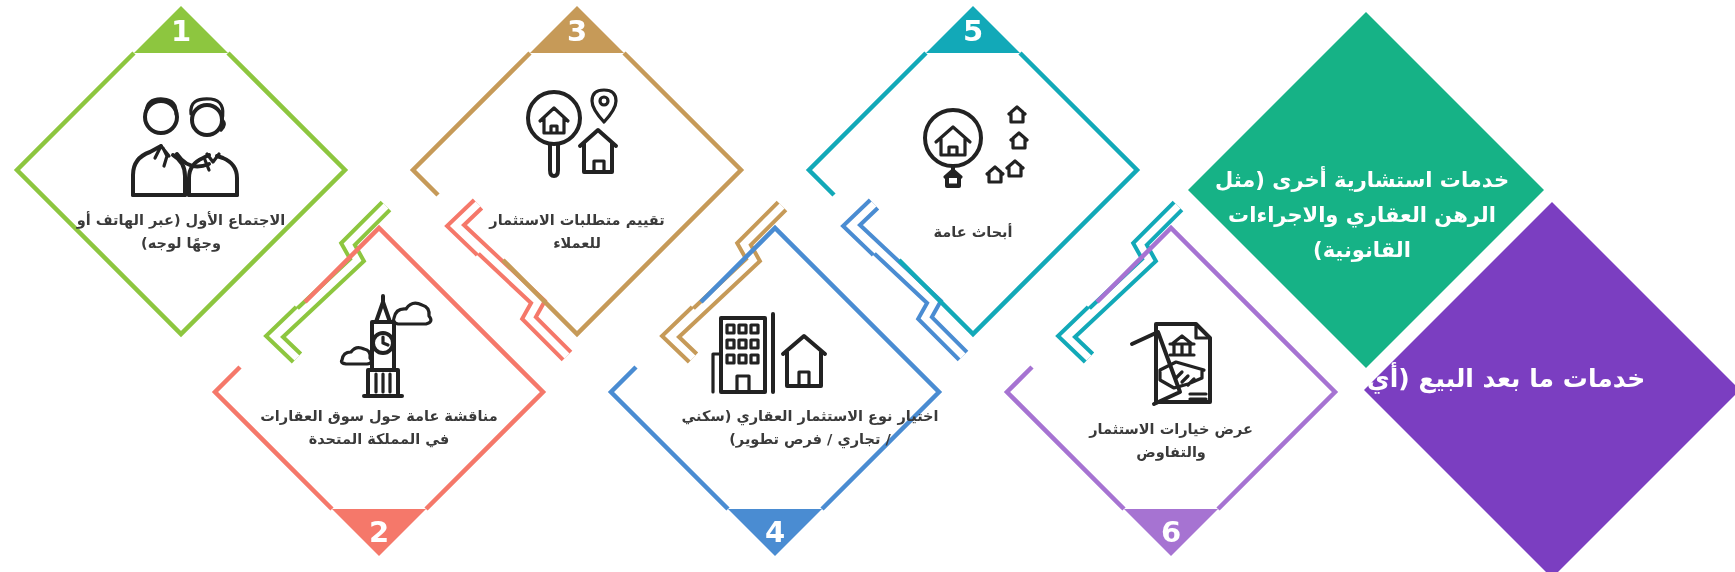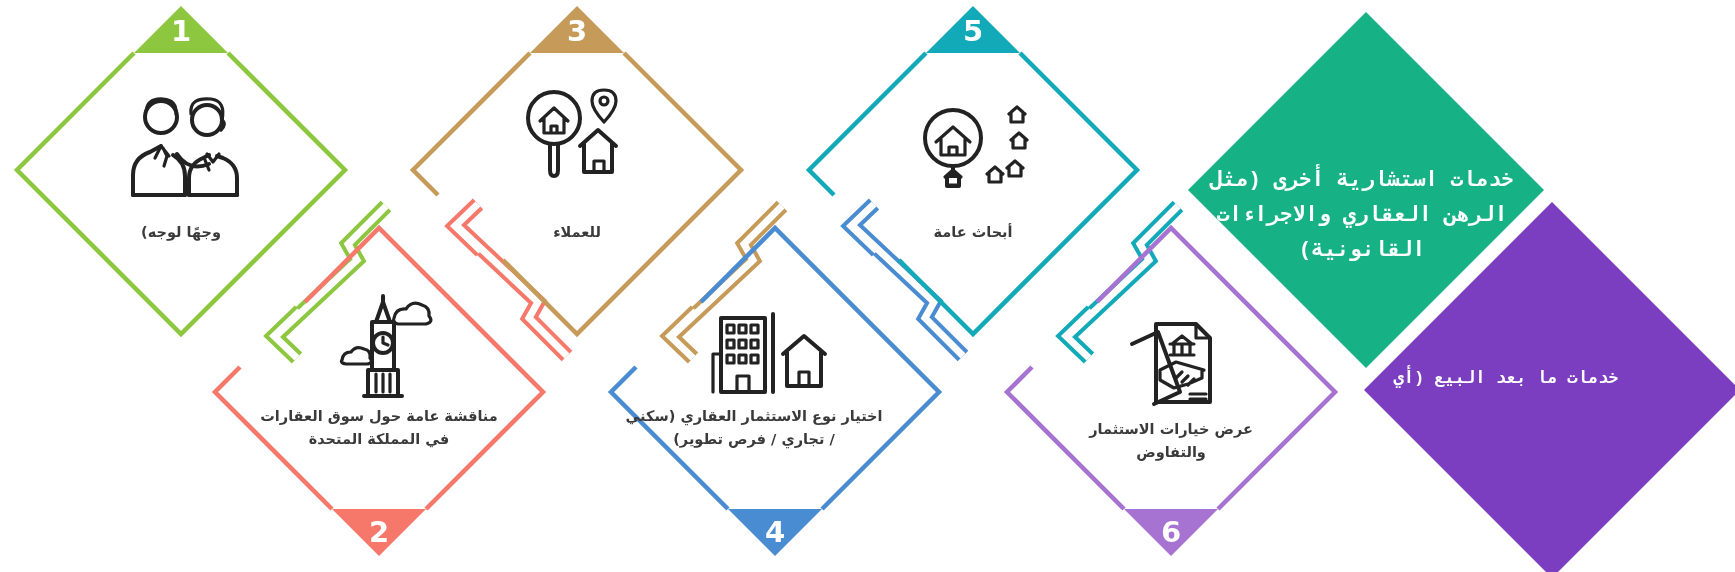--- a/index.html
+++ b/index.html
@@ -8,23 +8,23 @@
   .stage svg{position:absolute;left:0;top:0;}
   .txt{position:absolute;}
   .num{width:60px;text-align:center;font-weight:bold;font-size:29px;line-height:36px;
        color:#ffffff;font-family:"DejaVu Sans",sans-serif;}
   .cap{width:280px;display:flex;flex-direction:column;justify-content:center;align-items:center;
        height:72px;text-align:center;font-weight:bold;font-size:14.5px;line-height:23px;
        color:#3a3a3a;}
   .cap div{white-space:nowrap;}
   .bigcap{display:flex;flex-direction:column;justify-content:center;align-items:center;
           text-align:center;font-weight:bold;color:#ffffff;}
-  .bigcap div{white-space:nowrap;font-family:Liberation Mono, monospace;}
+  .bigcap div{white-space:nowrap;}
   .bigcap.green{left:1200px;top:160px;width:324px;height:110px;font-size:21px;line-height:35px;}
-  .bigcap.purple{left:1341px;top:344px;width:330px;height:70px;font-size:17px;line-height:34px;}
+  .bigcap.purple{left:1341px;top:344px;width:330px;height:70px;font-size:25px;line-height:34px;}
   .dshape{fill:none;stroke-width:4.5;stroke-linejoin:miter;}
   .ar-o{fill:none;stroke-width:15;stroke-linejoin:miter;stroke-miterlimit:6;}
   .ar-i{fill:none;stroke:#ffffff;stroke-width:7;stroke-linejoin:miter;stroke-miterlimit:6;}
   .ic{fill:none;stroke:#222222;stroke-width:4;stroke-linecap:round;stroke-linejoin:round;}
   .ic2{fill:none;stroke:#222222;stroke-width:3.2;stroke-linecap:round;stroke-linejoin:round;}
 </style>
 </head>
 <body>
 
 <div class="stage">
@@ -151,30 +151,32 @@
 </svg>
 
   <div class="txt num" style="left:151px;top:13px;">1</div>
   <div class="txt num" style="left:349px;top:514px;">2</div>
   <div class="txt num" style="left:547px;top:13px;">3</div>
   <div class="txt num" style="left:745px;top:514px;">4</div>
   <div class="txt num" style="left:943px;top:13px;">5</div>
   <div class="txt num" style="left:1141px;top:514px;">6</div>
 
   <div class="txt cap" dir="rtl" style="left:41px;top:196px;">
+    <div>الاجتماع الأول (عبر الهاتف أو</div>
     <div>وجهًا لوجه)</div>
   </div>
   <div class="txt cap" dir="rtl" style="left:239px;top:392px;">
     <div>مناقشة عامة حول سوق العقارات</div>
     <div>في المملكة المتحدة</div>
   </div>
   <div class="txt cap" dir="rtl" style="left:437px;top:196px;">
+    <div>تقييم متطلبات الاستثمار</div>
     <div>للعملاء</div>
   </div>
-  <div class="txt cap" dir="rtl" style="left:614px;top:392px;justify-content:center;">
+  <div class="txt cap" dir="rtl" style="left:670px;top:392px;justify-content:center;">
     <div>اختيار نوع الاستثمار العقاري (سكني</div>
     <div>/ تجاري / فرص تطوير)</div>
   </div>
   <div class="txt cap" dir="rtl" style="left:833px;top:196px;">
     <div>أبحاث عامة</div>
   </div>
   <div class="txt cap" dir="rtl" style="left:1031px;top:392px;justify-content:flex-end;">
     <div>عرض خيارات الاستثمار</div>
     <div>والتفاوض</div>
   </div>

